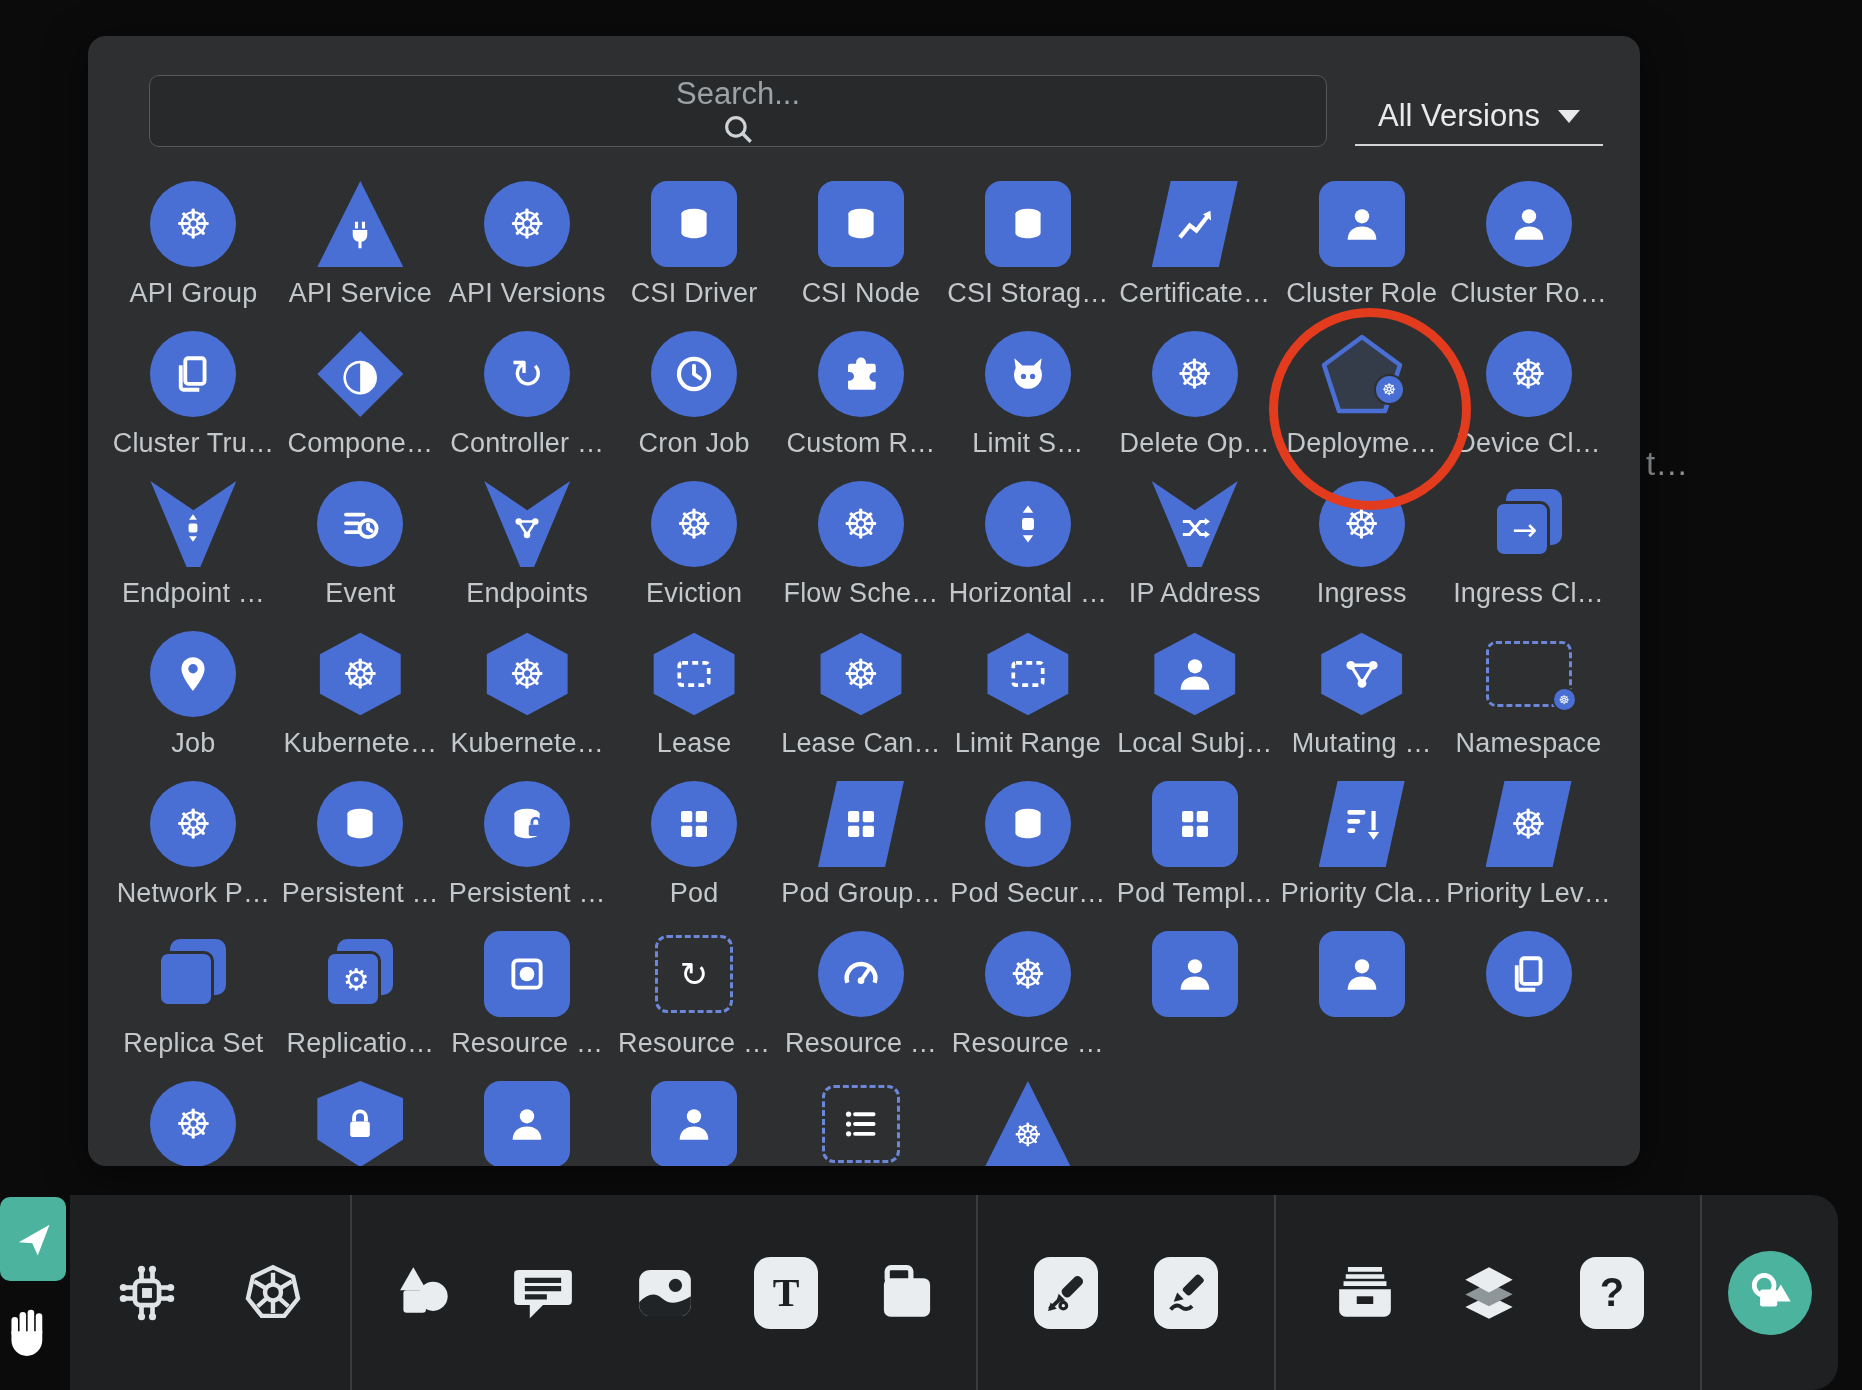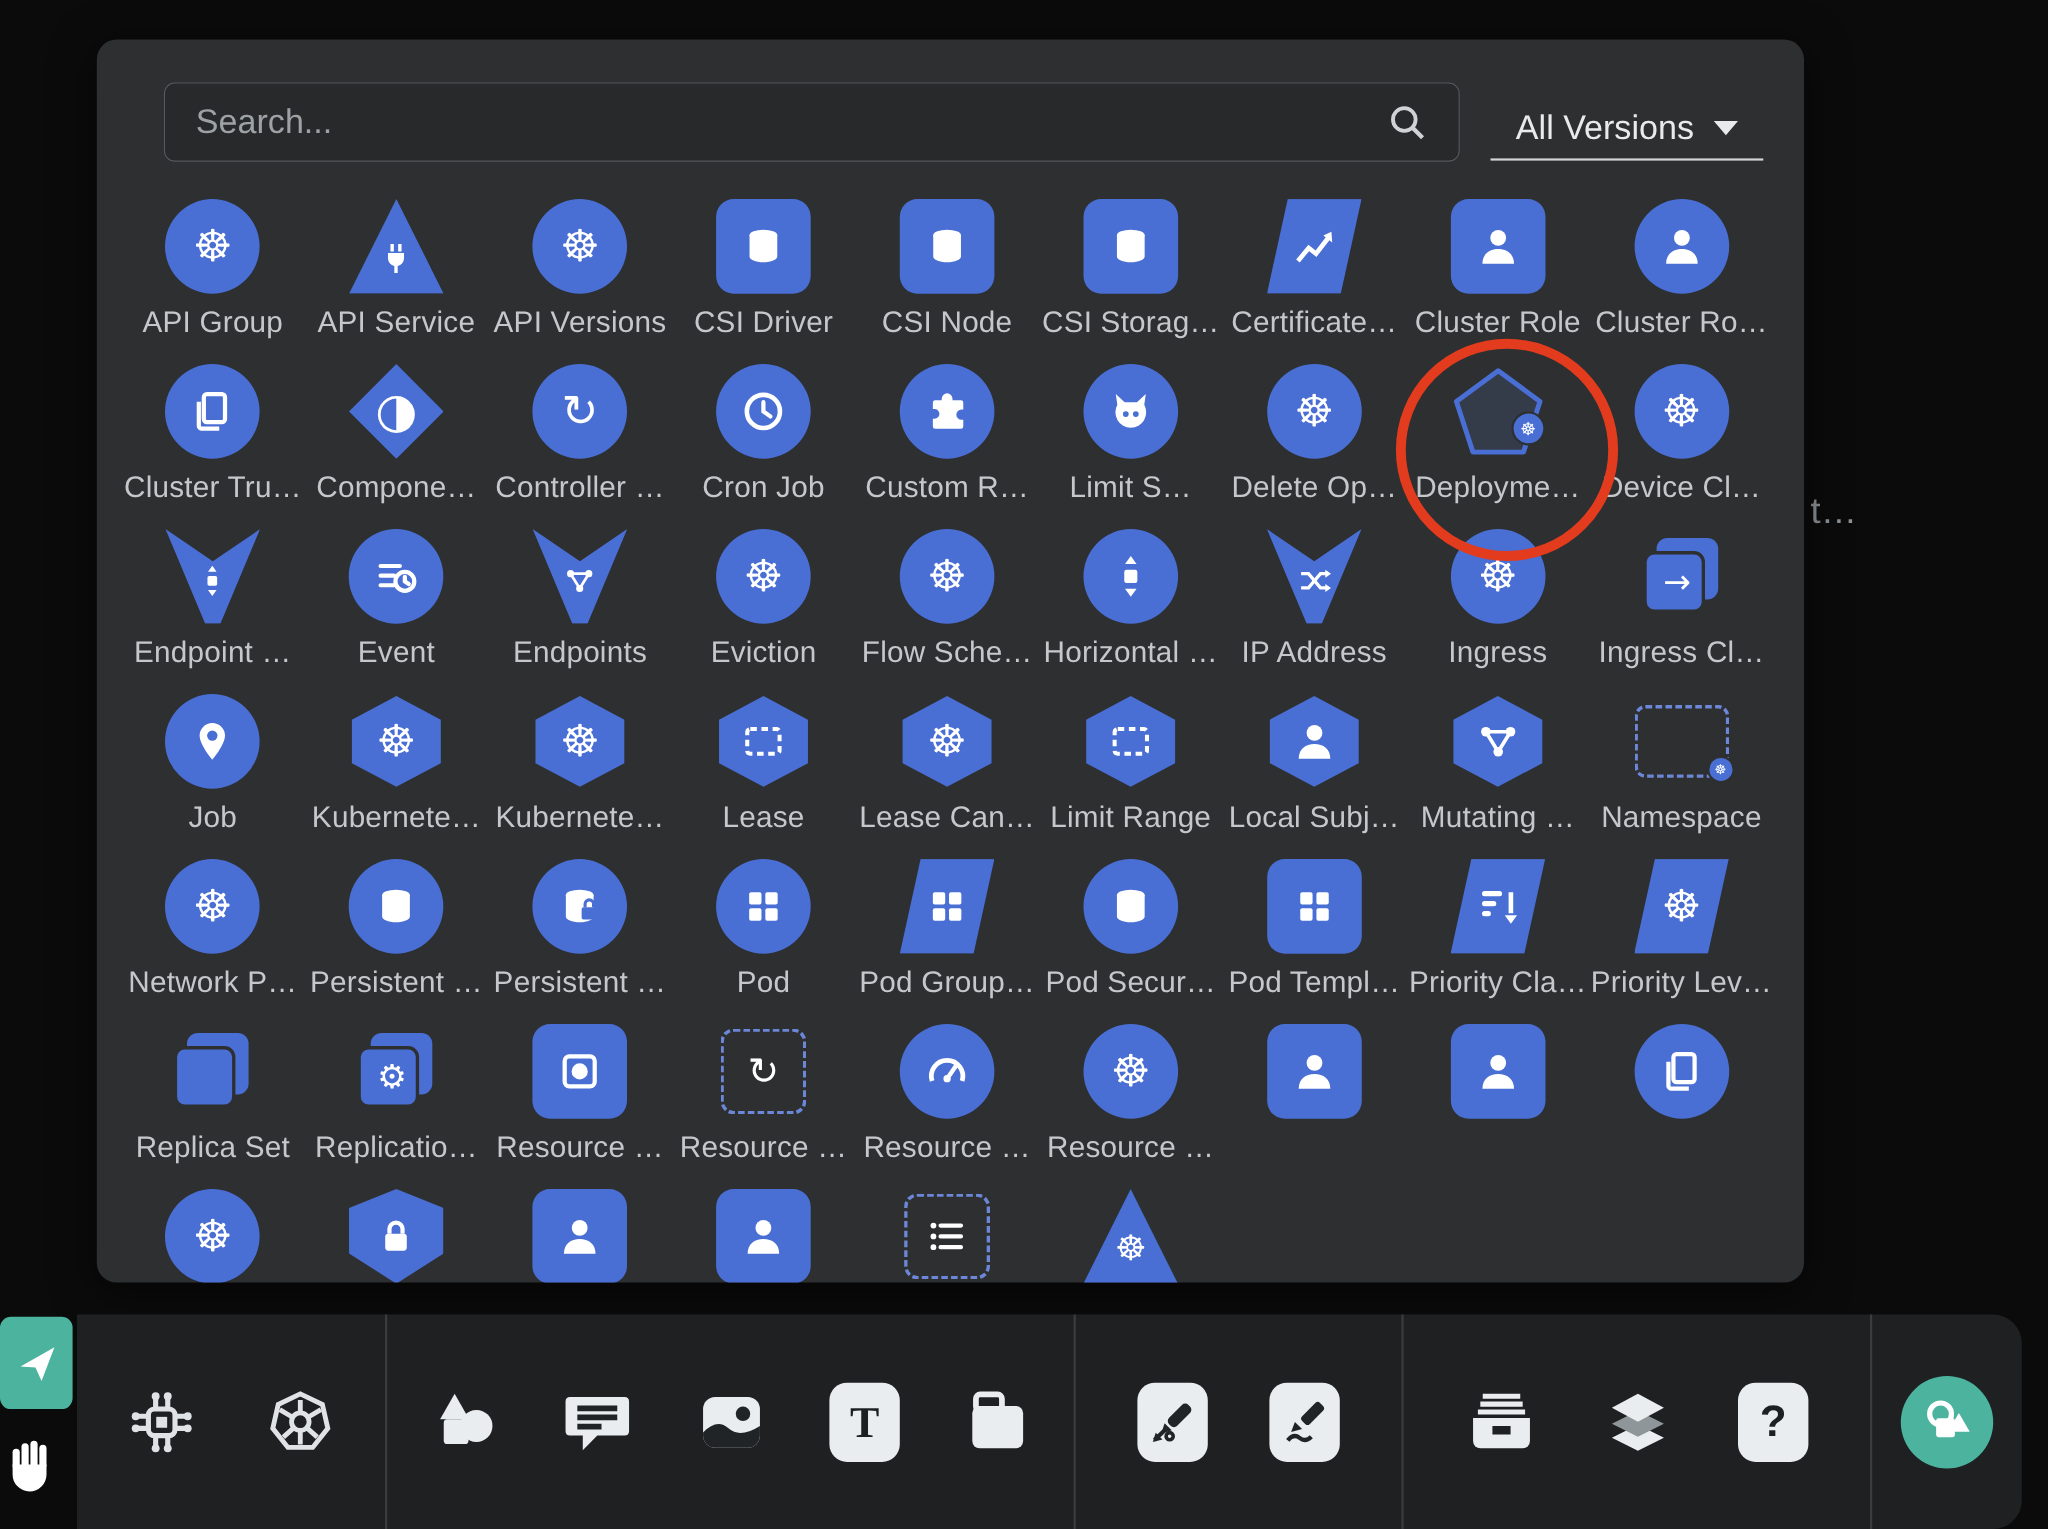--- a/index.html
+++ b/index.html
@@ -4,21 +4,21 @@
 <style>
   html,body{margin:0;padding:0;background:#0b0b0c;}
   #canvas{position:relative;width:1862px;height:1390px;overflow:hidden;
     font-family:"Liberation Sans",sans-serif;background:#0b0b0c;}
   .stray{position:absolute;left:1646px;top:445px;font-size:33px;color:#8e9296;}
 
   
   .modal{position:absolute;left:88px;top:36px;width:1552px;height:1130px;
     background:#2d2f31;border-radius:18px;box-shadow:0 8px 40px rgba(0,0,0,.55);overflow:hidden;}
   .search{position:absolute;left:61px;top:39px;width:1178px;height:72px;background:#27292b;
-    border:1px solid #55585c;border-radius:10px;display:flex;align-items:center;padding:0 28px;box-sizing:border-box;}
+    border:1px solid #55585c;border-radius:10px;display:flex;align-items:center;padding:0 28px;box-sizing:border-box;flex-direction:column;}
   .search .ph{color:#9da2a6;font-size:31px;flex:1;}
   .search svg{width:38px;height:38px;}
   .verfilter{position:absolute;left:1267px;top:52px;width:248px;height:56px;display:flex;
     align-items:center;justify-content:center;gap:18px;border-bottom:2px solid #d2d4d6;}
   .verfilter span{color:#e9eaec;font-size:31px;}
   .caret{width:0;height:0;border-left:11px solid transparent;border-right:11px solid transparent;
     border-top:13px solid #e9eaec;}
 
   
   .grid{position:absolute;left:22px;top:129px;width:1502px;display:grid;

